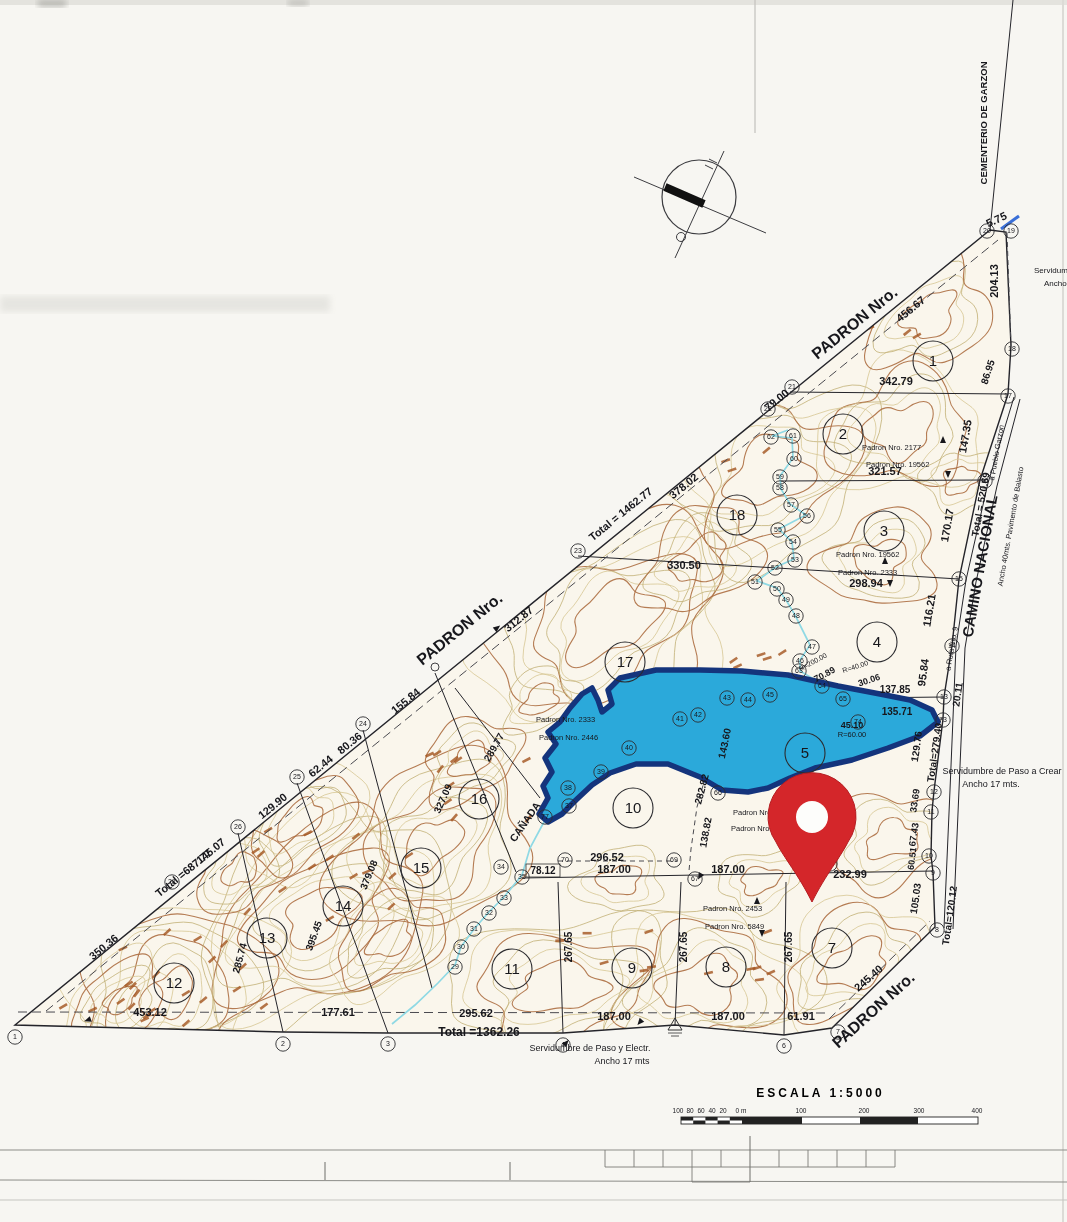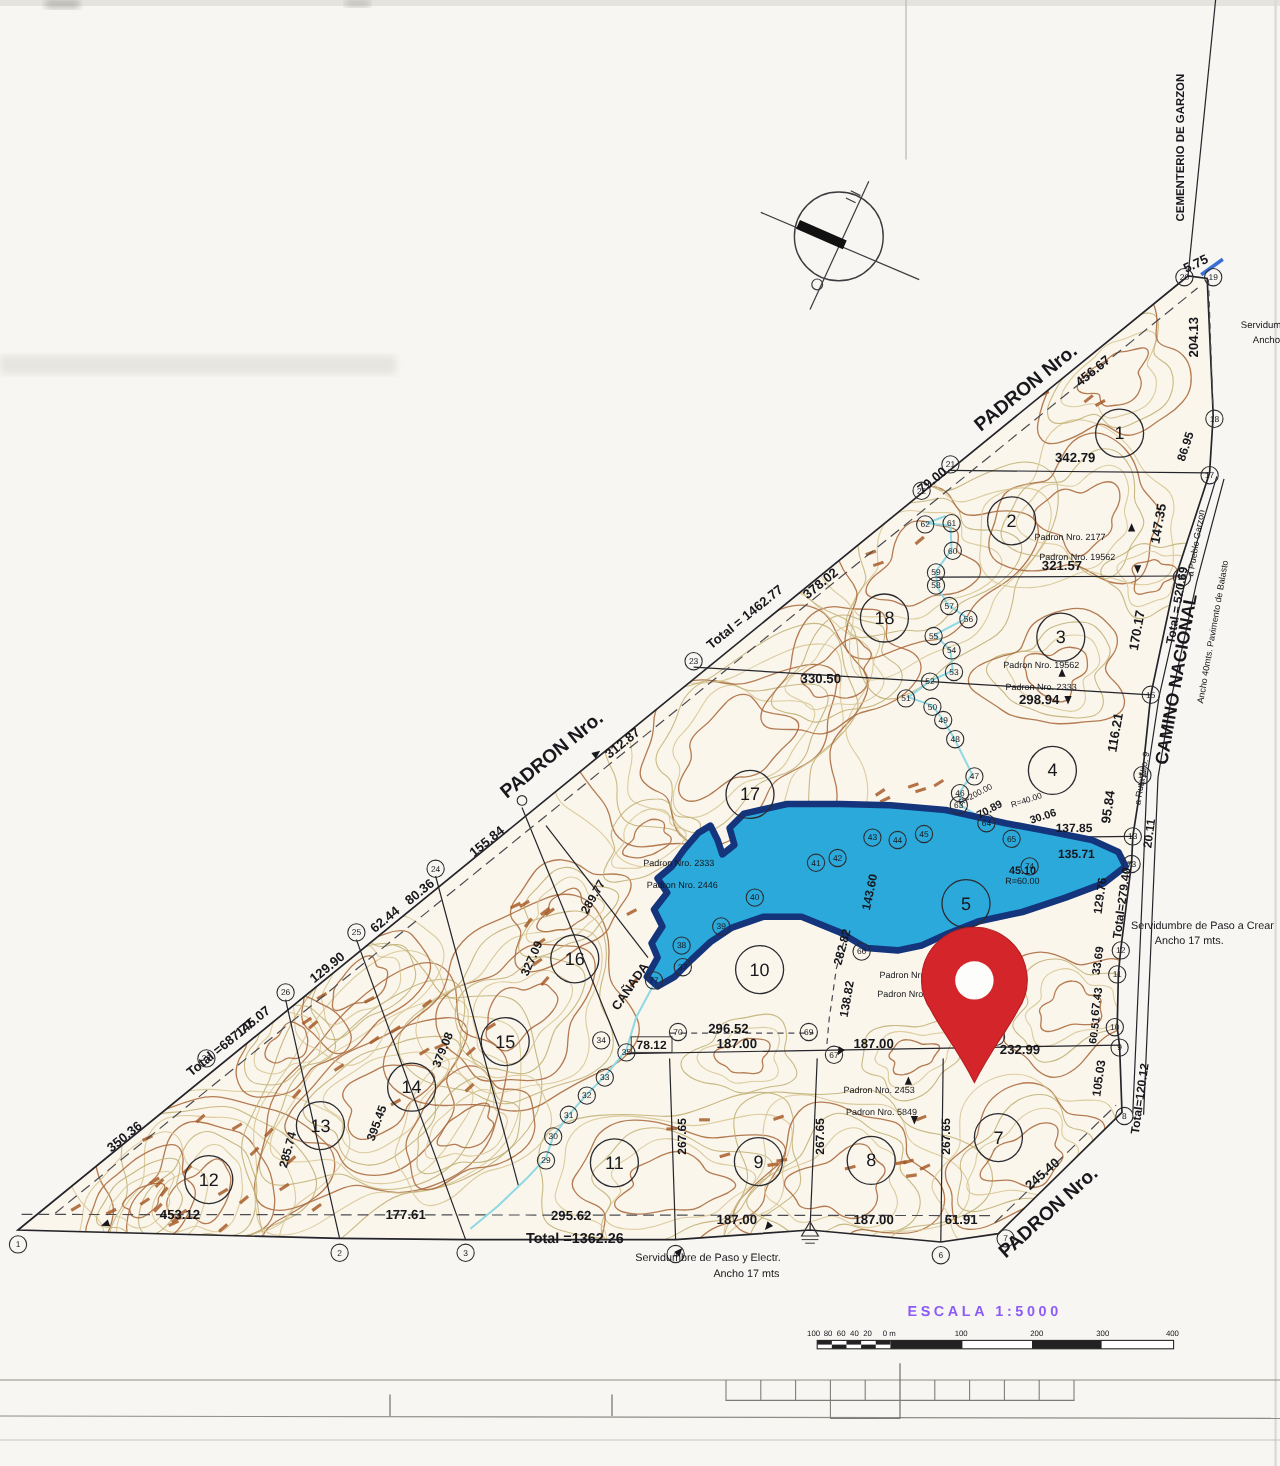--- a/index.html
+++ b/index.html
@@ -1,21 +1,21 @@
 <!DOCTYPE html>
 <html><head>
 <meta charset="utf-8">
 <style>
   html,body{margin:0;padding:0;background:#e9e8e4;}
   #page{position:relative;width:1067px;height:1222px;background:#f7f6f2;overflow:hidden;
         font-family:"Liberation Sans",sans-serif;}
   svg{position:absolute;left:0;top:0;}
   svg text{font-family:"Liberation Sans",sans-serif;fill:#17171c;}
   #escala-caption{position:absolute;left:728px;top:1086px;width:185px;text-align:center;
-     font-size:12px;font-weight:bold;letter-spacing:3px;color:#8b5cf6;}
+     font-size:12px;font-weight:bold;letter-spacing:3px;color:#000000;}
 </style>
 </head>
 <body>
 
 <div id="page">
   <svg id="map" width="1067" height="1222" viewBox="0 0 1067 1222">
     <defs>
       <clipPath id="mapclip">
           <path id="clipPath-poly" d="M15 1025 L 990 230 L 1006 232 L 1011 346 L 1008 394 L 980 480 L 959 579 L 952 646 L 944 697 L 943 719 L 934 791 L 932 811 L 931 856 L 933 872 L 935 927 L 832 1028 L 784 1035 L 675 1025 L 563 1033 L 388 1033 L 283 1032 L 15 1025 Z"></path>
         </clipPath>

